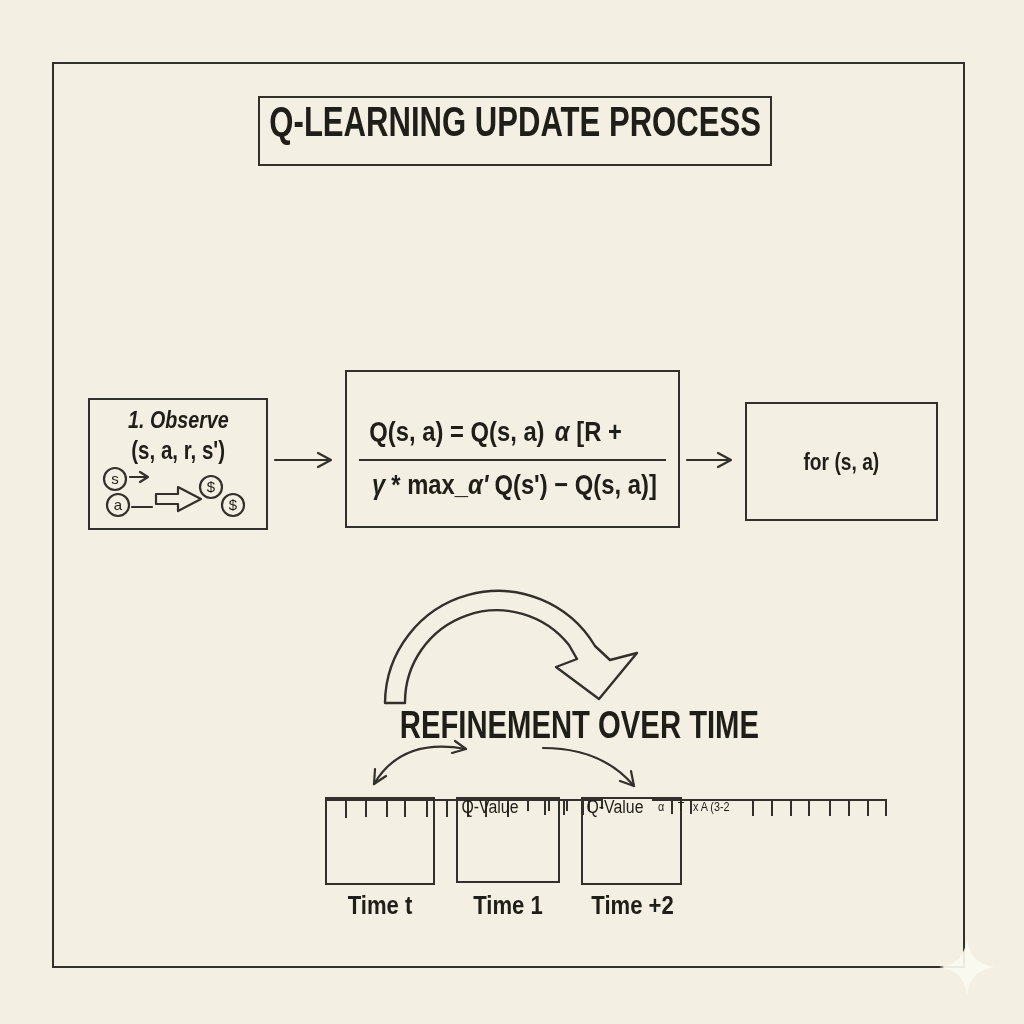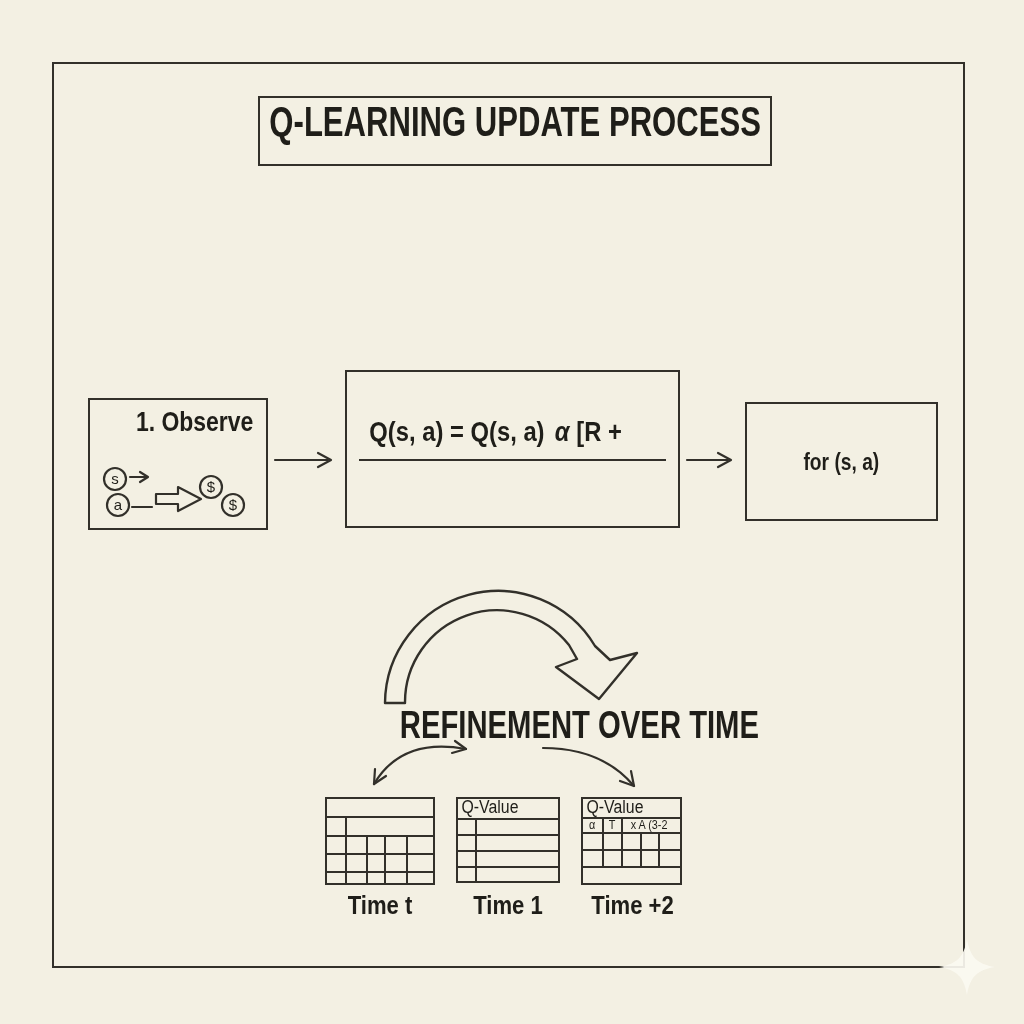--- a/index.html
+++ b/index.html
@@ -30,21 +30,21 @@
   .cond{display:inline-block;transform:scaleX(0.82);transform-origin:center;}
   .title-box{
     left:258px;top:96px;width:514px;height:70px;
     display:flex;justify-content:center;
   }
   .title-text{
     font-size:42px;font-weight:700;letter-spacing:0px;
     transform:scaleX(0.74);
   }
   .step1{left:88px;top:398px;width:180px;height:132px;}
-  .s1-heading{top:6px;width:100%;text-align:right;font-size:28px;font-weight:700;}
+  .s1-heading{top:6px;width:100%;text-align:center;font-size:24px;font-weight:700;font-style:italic;}
   .s1-tuple{top:36px;width:100%;text-align:center;font-size:25px;font-weight:700;}
   .formula{left:345px;top:370px;width:335px;height:158px;}
   .f-line{width:100%;font-size:28px;font-weight:700;}
   .f-line .inner{display:inline-block;transform:scaleX(0.85);transform-origin:center;white-space:nowrap;}
   .f1{top:44px;}
   .f2{top:97px;}
   .f-div{left:12px;right:12px;top:87px;height:2px;background:var(--line);}
   .greek{font-style:italic;}
   .step3{
     left:745px;top:402px;width:193px;height:119px;
@@ -52,21 +52,21 @@
   }
   .s3-line{font-size:24px;font-weight:700;line-height:30px;text-align:center;}
   .s3-line .cond{transform:scaleX(0.8);}
   .refine-heading{
     left:340px;top:703px;width:320px;text-align:center;
     font-size:39px;font-weight:700;
   }
   .refine-heading .cond{transform:scaleX(0.75);}
   .tbl{
     position:absolute;border:2px solid var(--line);
-    box-sizing:border-box;display:flex;flex-direction:column;
+    box-sizing:border-box;display:flex;flex-direction:row;
   }
   .trow{display:flex;border-top:2px solid var(--line);box-sizing:border-box;flex:0 0 auto;}
   .trow.first{border-top:none;}
   .tcell{border-right:2px solid var(--line);box-sizing:border-box;height:100%;flex:0 0 auto;}
   .tcell.last{border-right:none;flex:1 1 auto;}
   .tbl-header{
     font-size:18px;font-weight:400;padding-left:4px;line-height:16px;
     display:inline-block;transform:scaleX(0.88);transform-origin:left center;white-space:nowrap;
   }
   .sym{font-size:12px;line-height:13px;text-align:center;display:block;transform:scaleX(0.9);transform-origin:left center;padding-left:1px;white-space:nowrap;}
@@ -82,20 +82,21 @@
 <body>
 
 <div class="abs frame"></div>
 
 <div class="abs box title-box">
   <span class="title-text nowrap">Q-LEARNING UPDATE PROCESS</span>
 </div>
 
 <div class="abs box step1">
   <div class="abs s1-heading"><span class="cond nowrap">1. Observe</span></div>
+  <div class="abs s1-tuple"><span class="cond nowrap">(s, a, r, s')</span></div>
   <svg class="abs" style="left:4px;top:60px;" width="172" height="66" viewBox="0 0 172 66">
     <g>
       <circle class="stroke" cx="21" cy="19" r="11"></circle>
       <text class="icon-text" x="21" y="24" font-size="15" text-anchor="middle">s</text>
     </g>
     <g>
       <path class="stroke" d="M36,17 L52,17"></path>
       <path class="stroke" d="M46,12 L54,17 L46,22"></path>
     </g>
     <g>
@@ -120,20 +121,25 @@
   <path class="stroke" d="M46,9 L59,16 L46,23"></path>
 </svg>
 
 <div class="abs box formula">
   <div class="abs f-line f1">
     <span class="inner">
       <span>Q(s, a) = Q(s, a)</span><span class="greek" style="margin:0 8px 0 12px;">α</span><span>[R +</span>
     </span>
   </div>
   <div class="abs f-div"></div>
+  <div class="abs f-line f2">
+    <span class="inner">
+      <span class="greek">γ</span><span style="margin:0 0 0 7px;">* max_</span><span class="greek">α'</span><span style="margin-left:7px;">Q(s') − Q(s, a)]</span>
+    </span>
+  </div>
 </div>
 
 <svg class="abs" style="left:684px;top:444px;" width="54" height="32" viewBox="0 0 54 32">
   <path class="stroke" d="M3,16 L44,16"></path>
   <path class="stroke" d="M34,9 L47,16 L34,23"></path>
 </svg>
 
 <div class="abs box step3">
   <div class="s3-line"><span class="cond nowrap">for (s, a)</span></div>
 </div>

